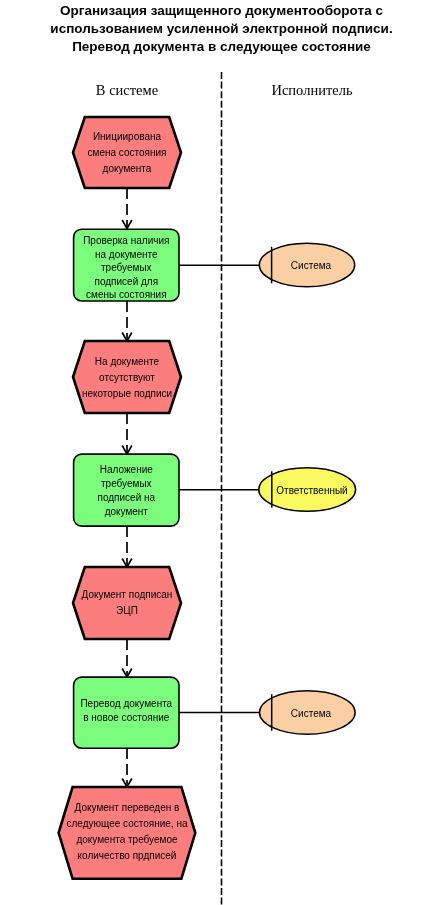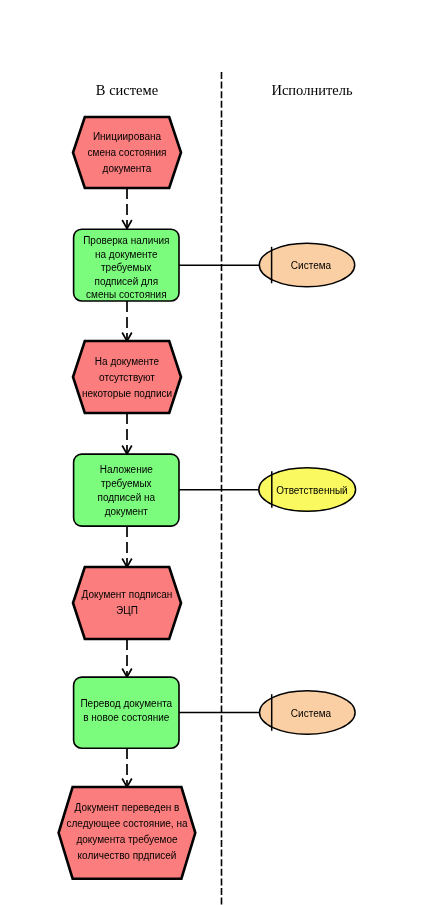--- a/index.html
+++ b/index.html
@@ -13,20 +13,25 @@
   svg.diag{position:absolute;left:0;top:0;width:443px;height:905px;}
   .nodetext{font-family:"Liberation Sans",sans-serif;font-size:10px;fill:#000;}
   .colhead{font-family:"Liberation Serif",serif;font-size:14.5px;fill:#000;}
   .shape{stroke:#000;}
 </style>
 </head>
 <body>
 
 <div id="page">
 
+  <div class="title">
+    <div>Организация защищенного документооборота с</div>
+    <div>использованием усиленной электронной подписи.</div>
+    <div>Перевод документа в следующее состояние</div>
+  </div>
 
   <svg class="diag" viewBox="0 0 443 905">
 
     <text class="colhead" x="127" y="95" text-anchor="middle">В системе</text>
     <text class="colhead" x="312" y="95" text-anchor="middle">Исполнитель</text>
 
     <line x1="221.5" y1="72" x2="221.5" y2="905" stroke="#000" stroke-width="1.6" stroke-dasharray="7 2.6"></line>
 
     <g>
       <path d="M127 188 L127 228" stroke="#000" stroke-width="1.7" fill="none" stroke-dasharray="11 5"></path>

